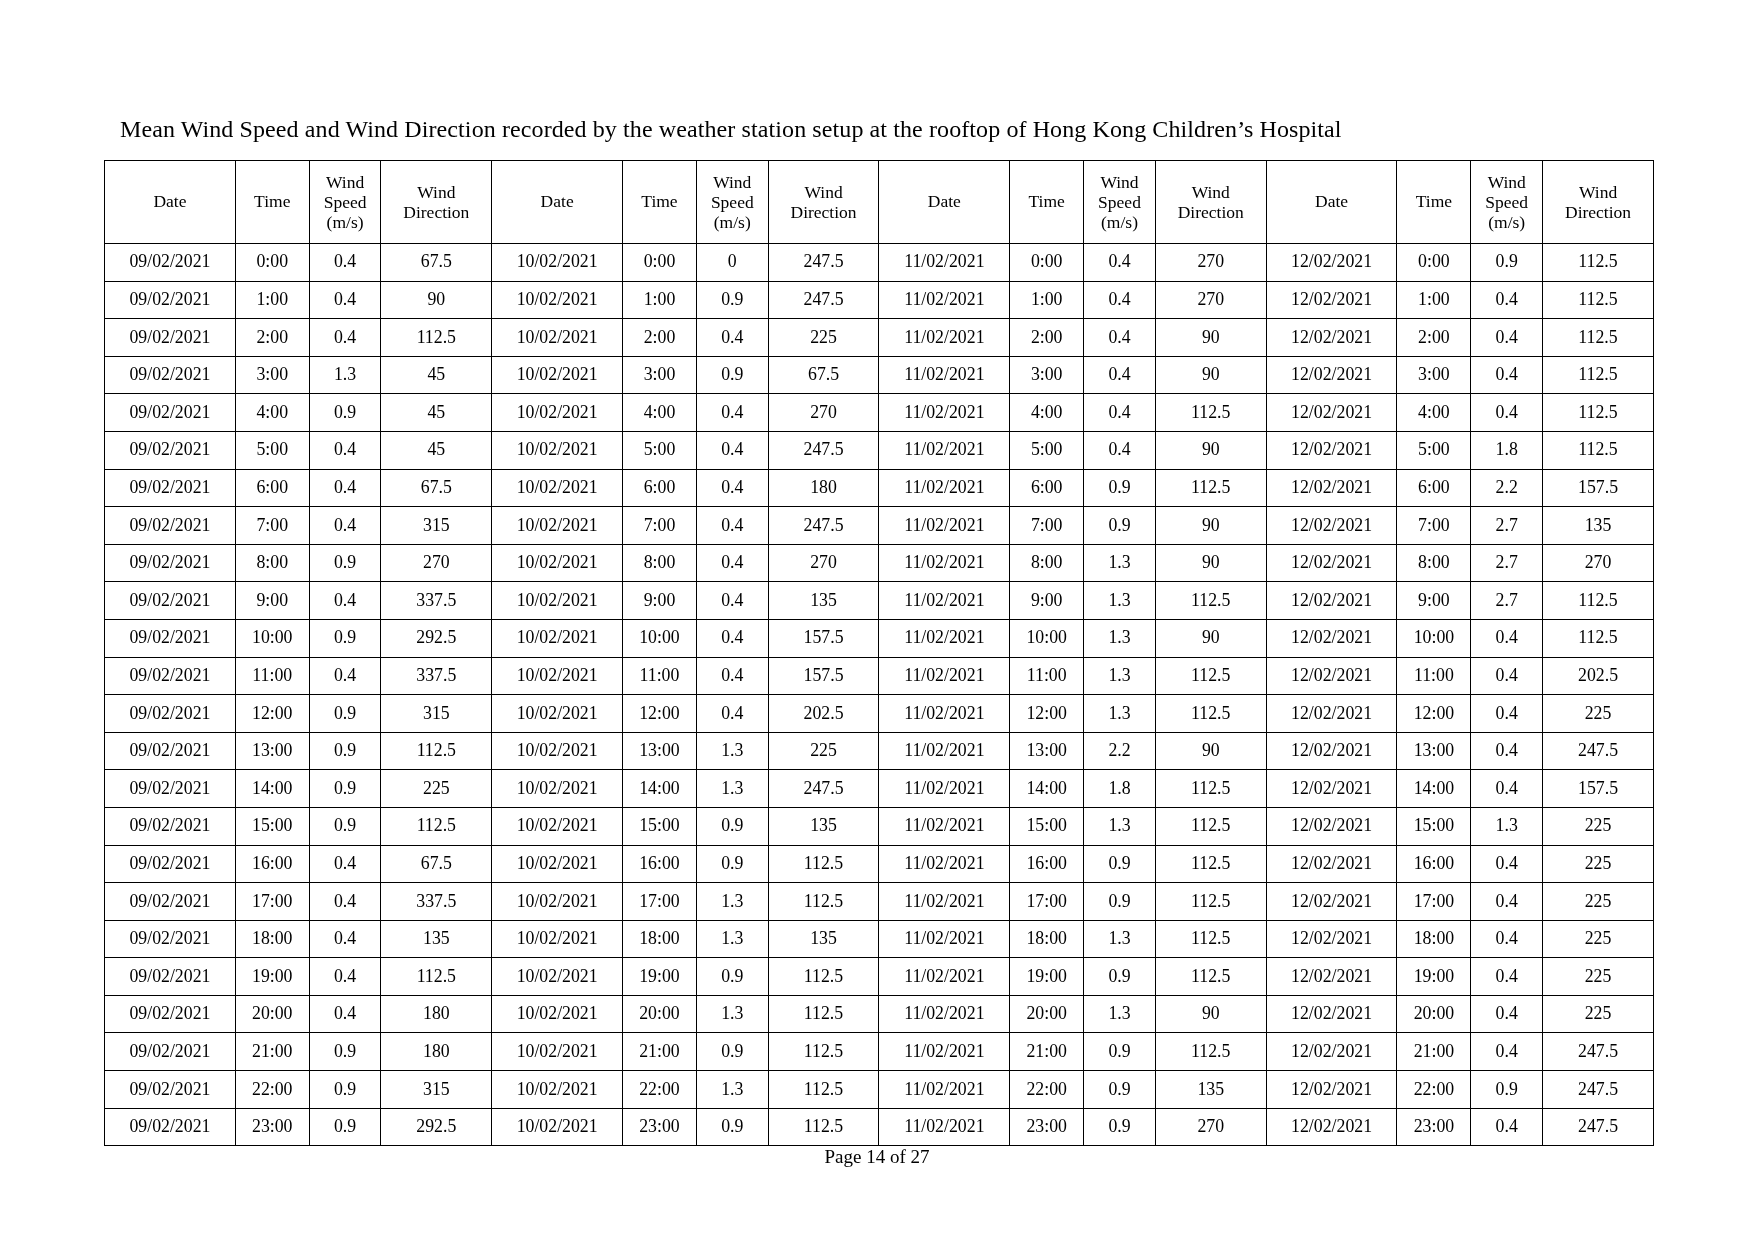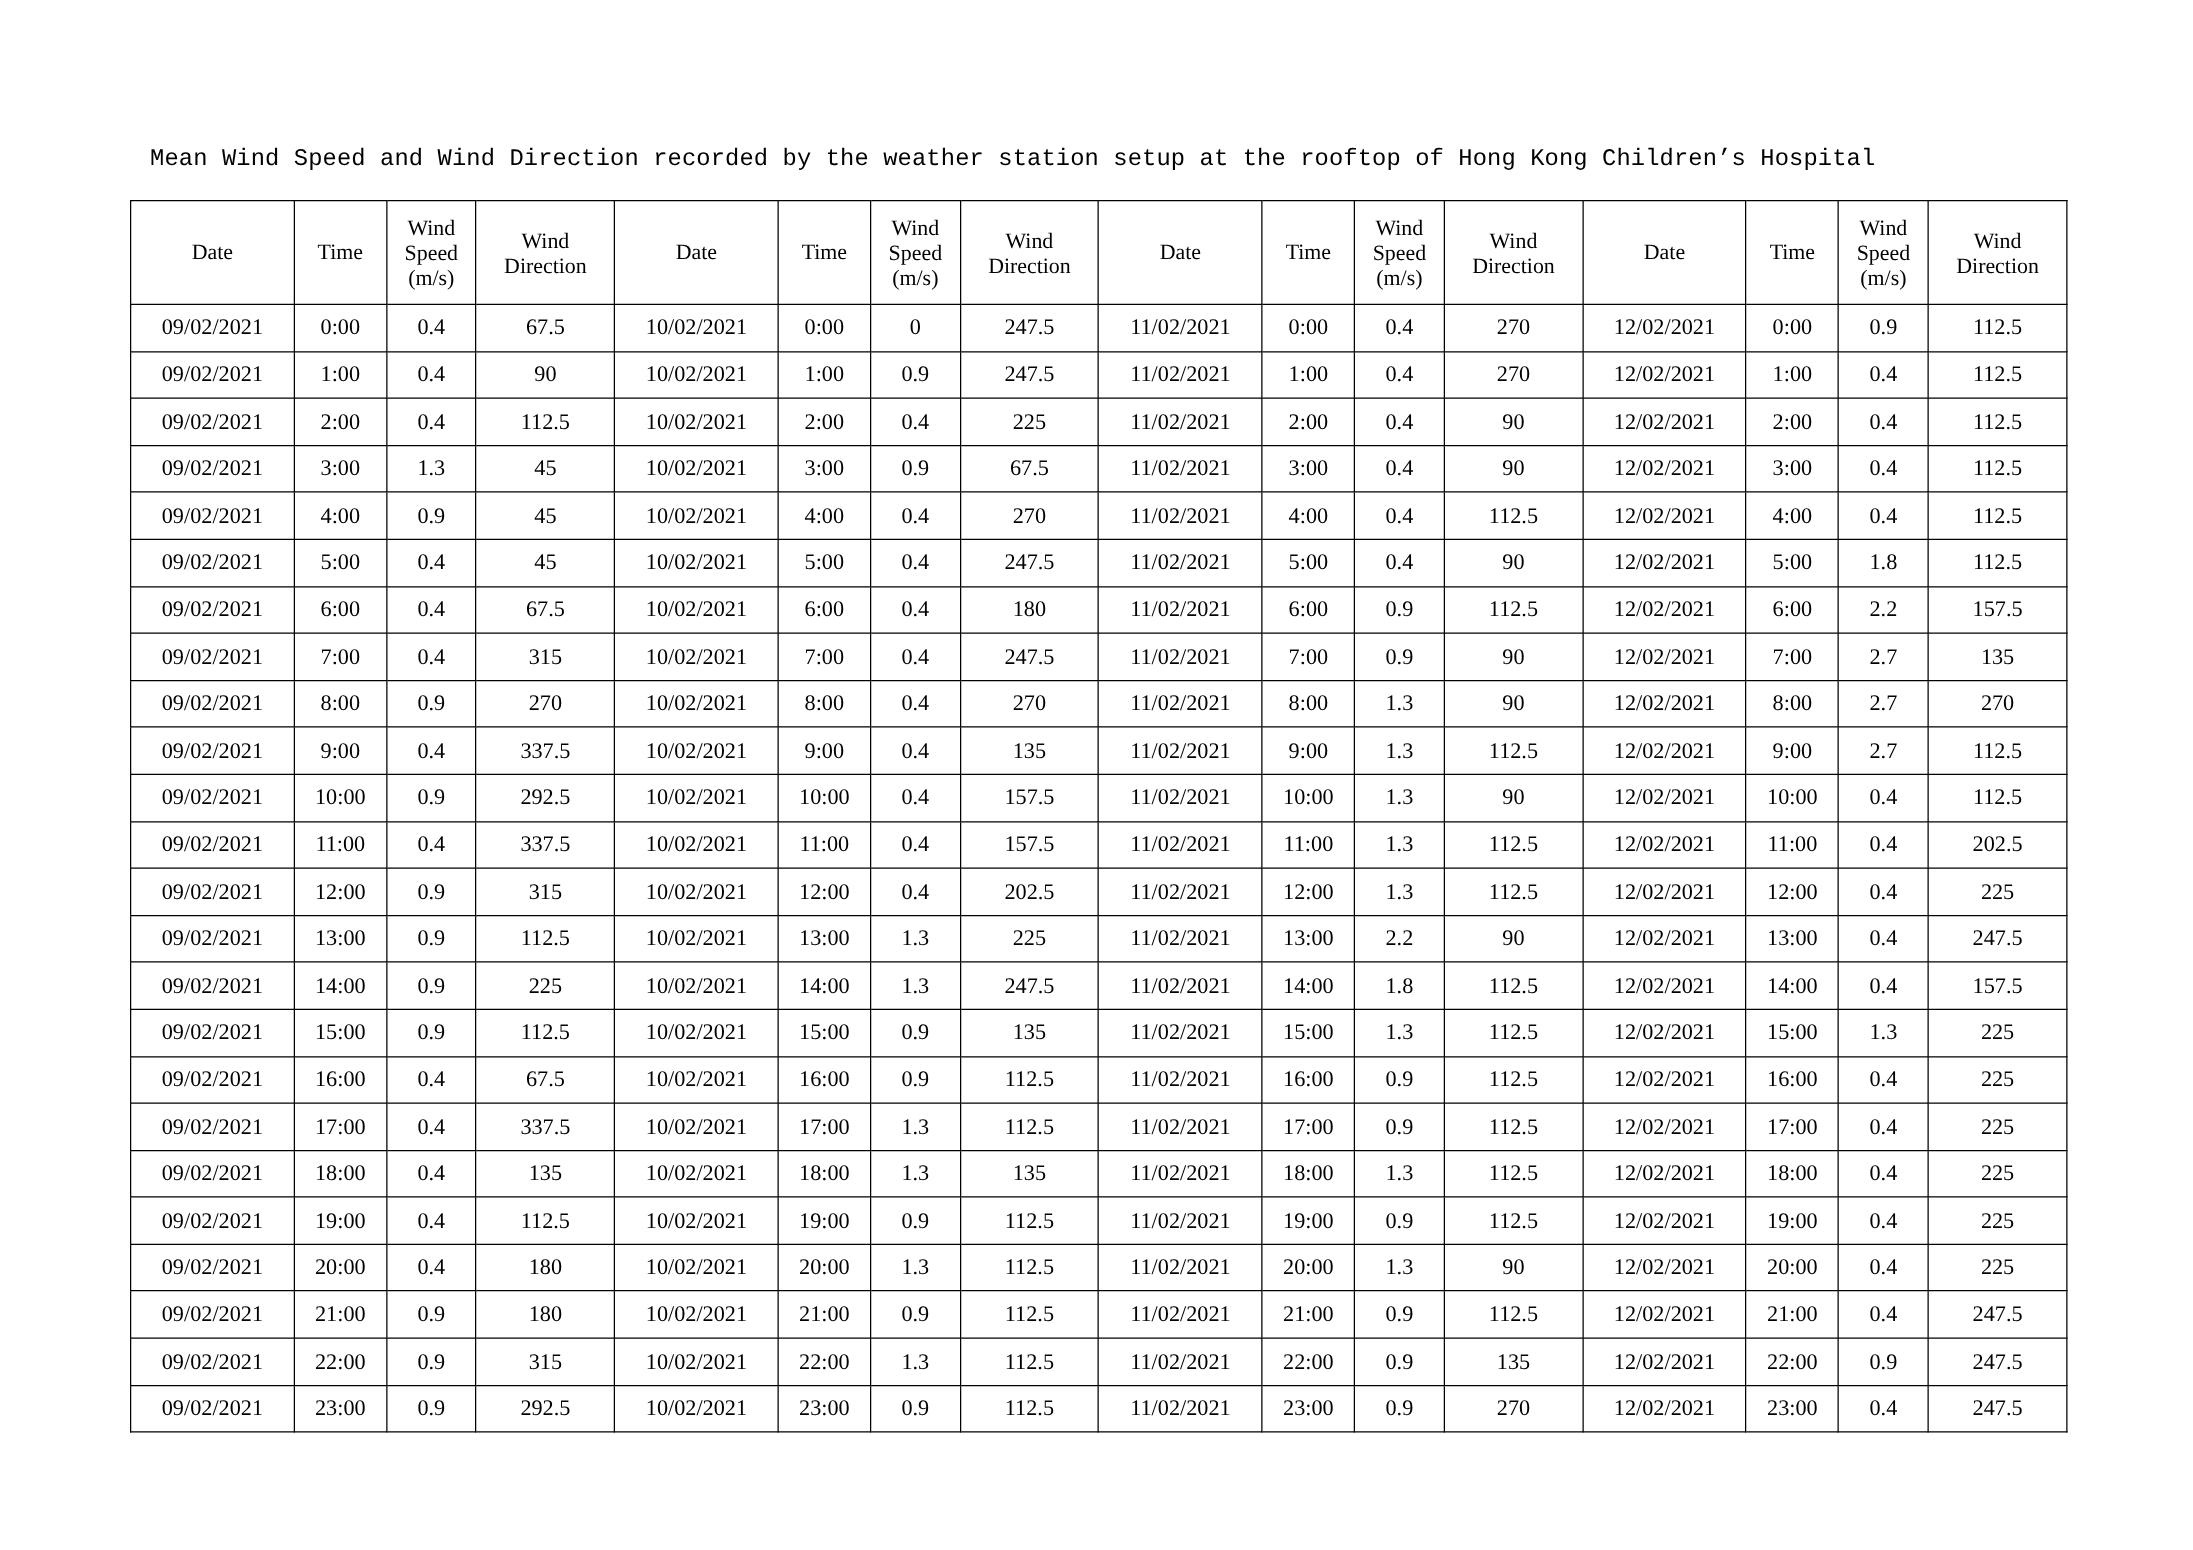--- a/index.html
+++ b/index.html
@@ -20,24 +20,23 @@
     top: 0;
     left: 0;
     width: 1754px;
     height: 1240px;
     box-sizing: border-box;
   }
   .doc-title {
     position: absolute;
     left: 120px;
     top: 116px;
-    font-size: 19px;
+    font-size: 24px;
     letter-spacing: 0.1px;
     white-space: nowrap;
-    font-family: Liberation Mono, monospace;
   }
   .table-wrap {
     position: absolute;
     left: 104px;
     top: 160px;
     width: 1550px;
   }
   table.data {
     border-collapse: collapse;
     table-layout: fixed;
@@ -584,14 +583,15 @@
             <td>270</td>
             <td>12/02/2021</td>
             <td>23:00</td>
             <td>0.4</td>
             <td>247.5</td>
           </tr>
         </tbody>
     </table>
   </div>
 
+  <div class="footer">Page 14 of 27</div>
 
 </div>
 
 </body></html>

